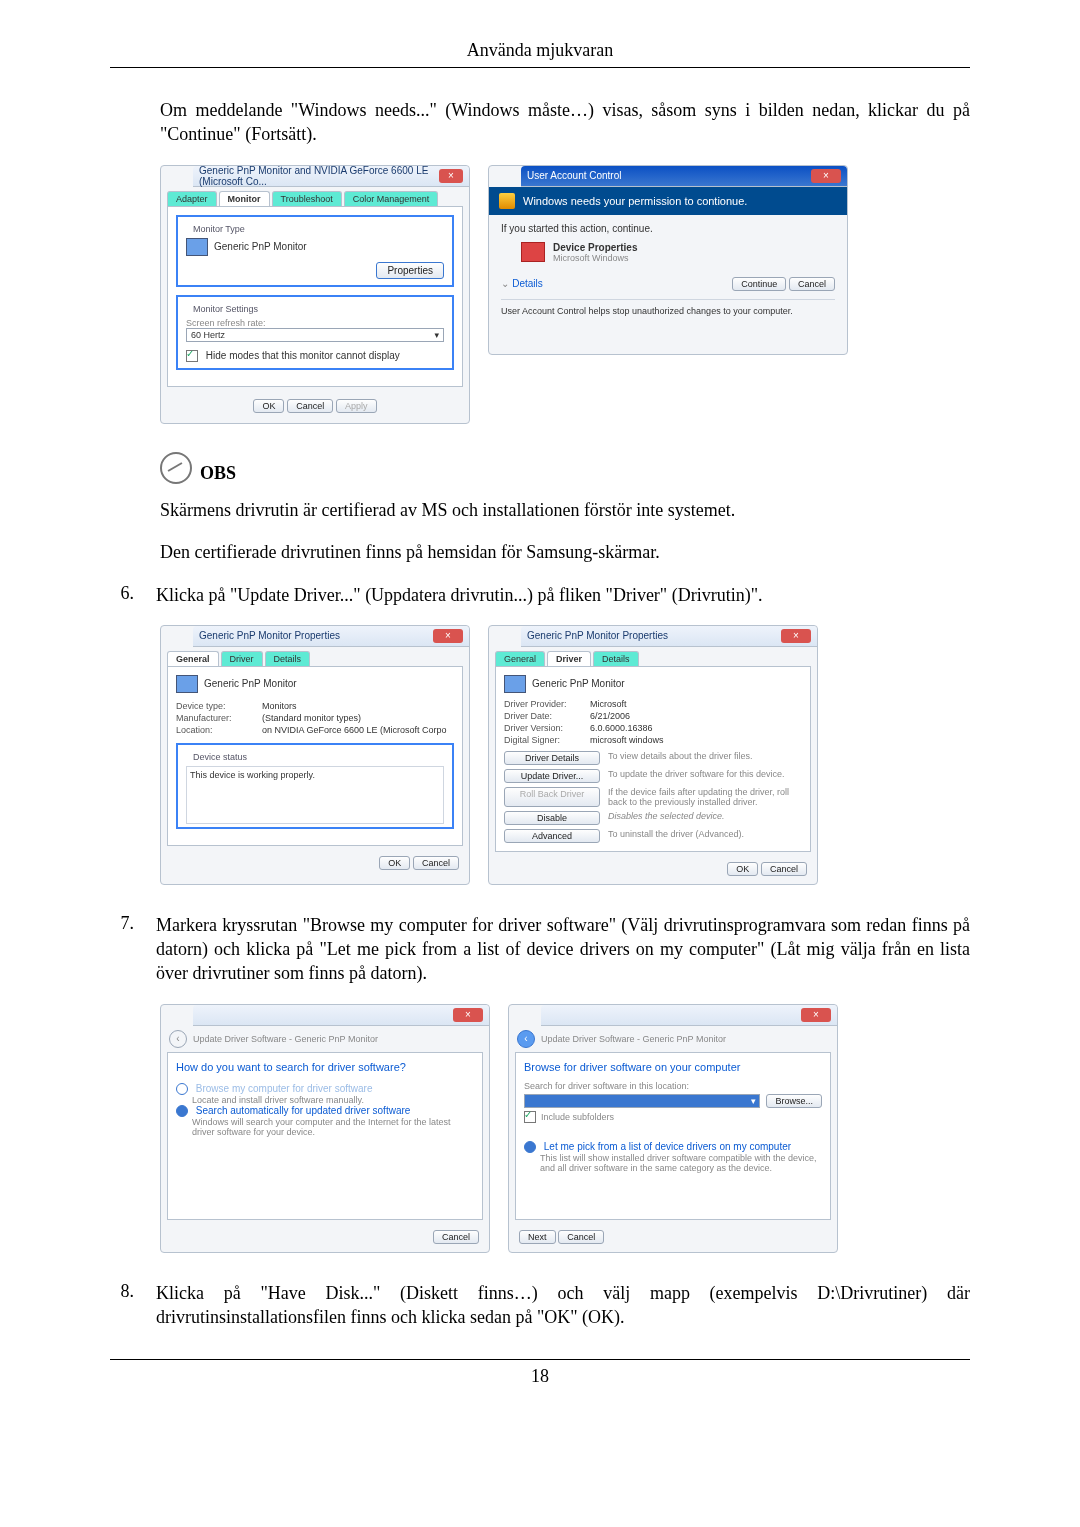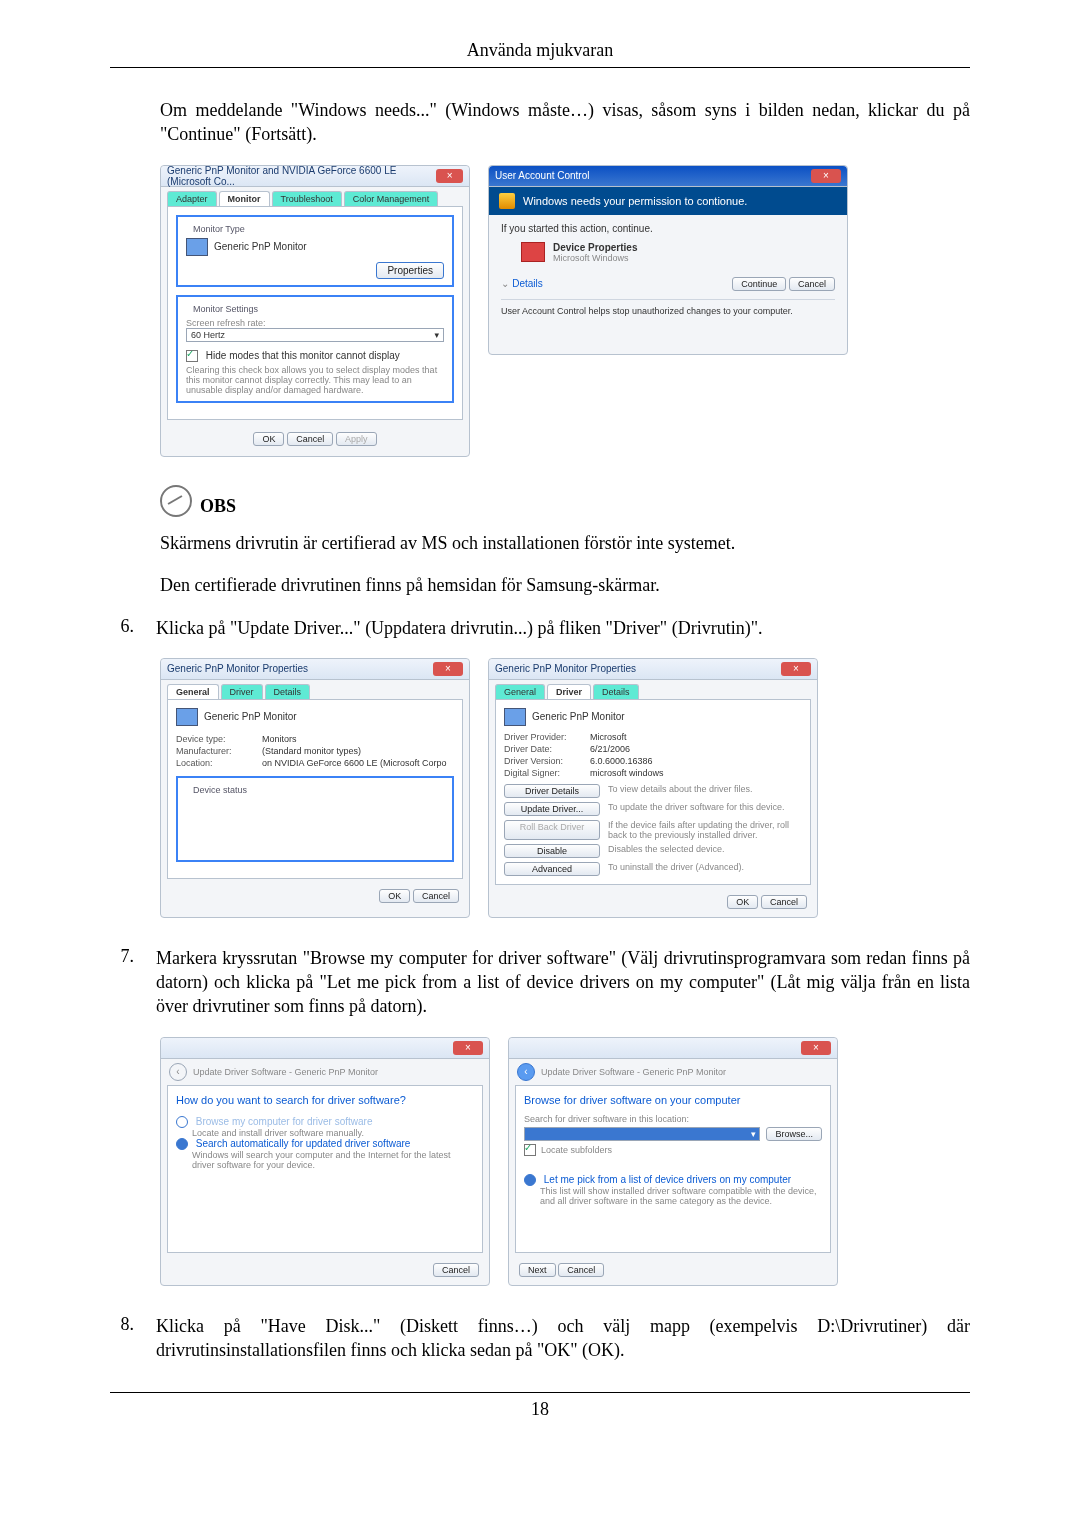--- a/index.html
+++ b/index.html
@@ -64,20 +64,21 @@
     height: 20px;
     display: flex;
     align-items: center;
     padding: 0 6px;
     background: linear-gradient(#eef3fb,#dbe6f4);
     border-bottom: 1px solid #b7c2cf;
     border-radius: 4px 4px 0 0;
     font-size: 10px;
     color: #1a3b6e;
     justify-content: space-between;
+    margin-left: 32px;
   }
   .titlebar .close {
     width: 30px; height: 14px; background: #d9534f; border-radius: 3px;
     display:flex;align-items:center;justify-content:center;color:#fff;font-size:10px;
   }
   .titlebar.blue { background: linear-gradient(#0b50c4,#3a77d0); color:#fff;}
   .tabs { display:flex; gap:2px; padding:4px 6px 0 6px;}
   .tab { padding:2px 8px; border:1px solid #b7c2cf; border-bottom:none; background:#5eead4; border-radius:3px 3px 0 0; font-size:9px;}
   .tab.active { background:#fff; font-weight:bold;}
   .pane { margin:0 6px 6px 6px; background:#fff; border:1px solid #b7c2cf; padding:8px; }
@@ -141,21 +142,20 @@
           <div class="legend">Monitor Settings</div>
           <div class="muted">Screen refresh rate:</div>
           <div class="select">
             <span>60 Hertz</span>
             <span>▾</span>
           </div>
           <div style="margin-top:8px;">
             <span class="checkbox checked"></span>
             <span>Hide modes that this monitor cannot display</span>
           </div>
-          <div class="muted" style="margin-top:3px;">Clearing this check box allows you to select display modes that this monitor cannot display correctly. This may lead to an unusable display and/or damaged hardware.</div>
         </div>
       </div>
       <div style="text-align:center;padding:6px 0 10px 0;">
         <span class="btn small">OK</span>
         <span class="btn small">Cancel</span>
         <span class="btn small" style="color:#aaa;">Apply</span>
       </div>
     </div>
 
     <div class="win" style="width:360px;height:190px;">
@@ -226,20 +226,21 @@
         <div class="kv">
             <span class="k">Manufacturer:</span>
             <span>(Standard monitor types)</span>
           </div>
         <div class="kv">
             <span class="k">Location:</span>
             <span>on NVIDIA GeForce 6600 LE (Microsoft Corpo</span>
           </div>
         <div class="groupbox" style="margin-top:8px;height:70px;">
           <div class="legend">Device status</div>
+          <div style="border:1px solid #cfd6e0;background:#fff;height:50px;padding:3px;font-size:9px;">This device is working properly.</div>
         </div>
       </div>
       <div style="text-align:right;padding:4px 10px 8px;">
         <span class="btn small">OK</span>
         <span class="btn small">Cancel</span>
       </div>
     </div>
 
     <div class="win" style="width:330px">
       <div class="titlebar">
@@ -279,21 +280,21 @@
         <div style="display:flex;gap:8px;margin-top:4px;">
             <span class="btn small" style="width:78px;text-align:center;">Update Driver...</span>
             <span class="muted" style="flex:1;">To update the driver software for this device.</span>
           </div>
         <div style="display:flex;gap:8px;margin-top:4px;">
             <span class="btn small" style="width:78px;text-align:center;color:#aaa;">Roll Back Driver</span>
             <span class="muted" style="flex:1;">If the device fails after updating the driver, roll back to the previously installed driver.</span>
           </div>
         <div style="display:flex;gap:8px;margin-top:4px;">
             <span class="btn small" style="width:78px;text-align:center;">Disable</span>
-            <span class="muted" style="flex:1;">Disables the selected device.</span>
+            <span class="muted" style="flex:1;font-style:italic;">Disables the selected device.</span>
           </div>
         <div style="display:flex;gap:8px;margin-top:4px;">
             <span class="btn small" style="width:78px;text-align:center;">Advanced</span>
             <span class="muted" style="flex:1;">To uninstall the driver (Advanced).</span>
           </div>
       </div>
       <div style="text-align:right;padding:4px 10px 8px;">
         <span class="btn small">OK</span>
         <span class="btn small">Cancel</span>
       </div>
@@ -346,21 +347,21 @@
       <div class="pane" style="min-height:150px;">
         <div class="link" style="font-size:11px;margin-bottom:8px;">Browse for driver software on your computer</div>
         <div class="muted">Search for driver software in this location:</div>
         <div style="display:flex;gap:6px;margin:3px 0;">
           <div class="select" style="flex:1;background:#3a77d0;color:#fff;">
               <span>&nbsp;</span>
               <span>▾</span>
             </div>
           <span class="btn small">Browse...</span>
         </div>
-        <div><span class="checkbox checked"></span><span class="muted">Locate subfolders</span></div>
+        <div><span class="checkbox checked"></span><span class="muted">Include subfolders</span></div>
         <div style="margin-top:18px;">
           <span class="radio filled"></span>
           <span class="link">Let me pick from a list of device drivers on my computer</span>
           <div class="muted" style="margin-left:16px;">This list will show installed driver software compatible with the device, and all driver software in the same category as the device.</div>
         </div>
       </div>
       <div style="padding:4px 10px 8px;">
         <span class="btn small">Next</span>
         <span class="btn small">Cancel</span>
       </div>

